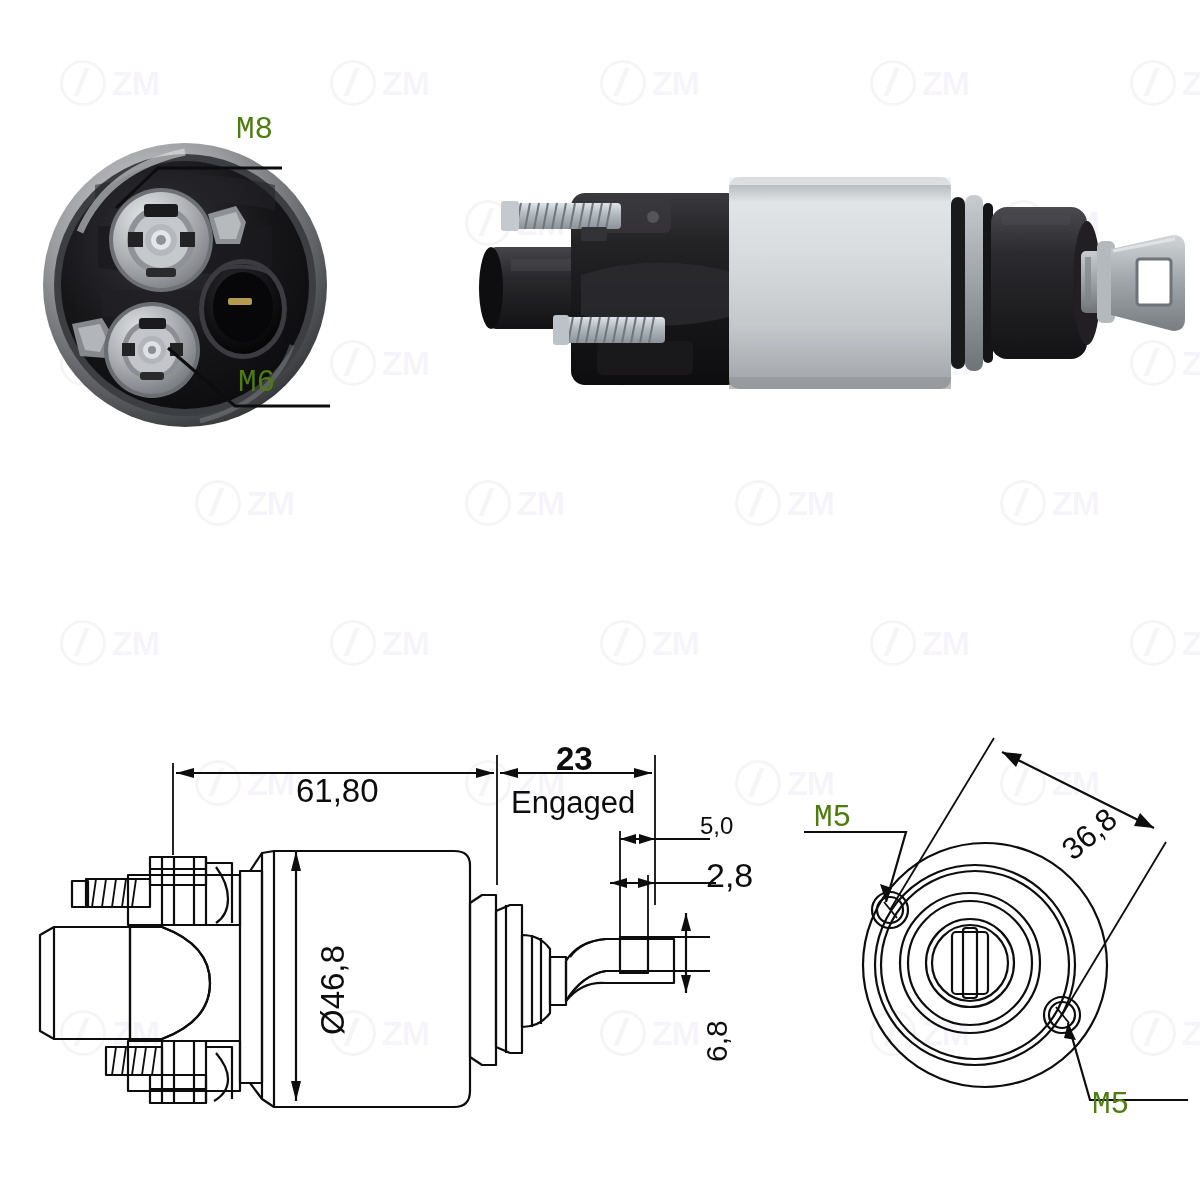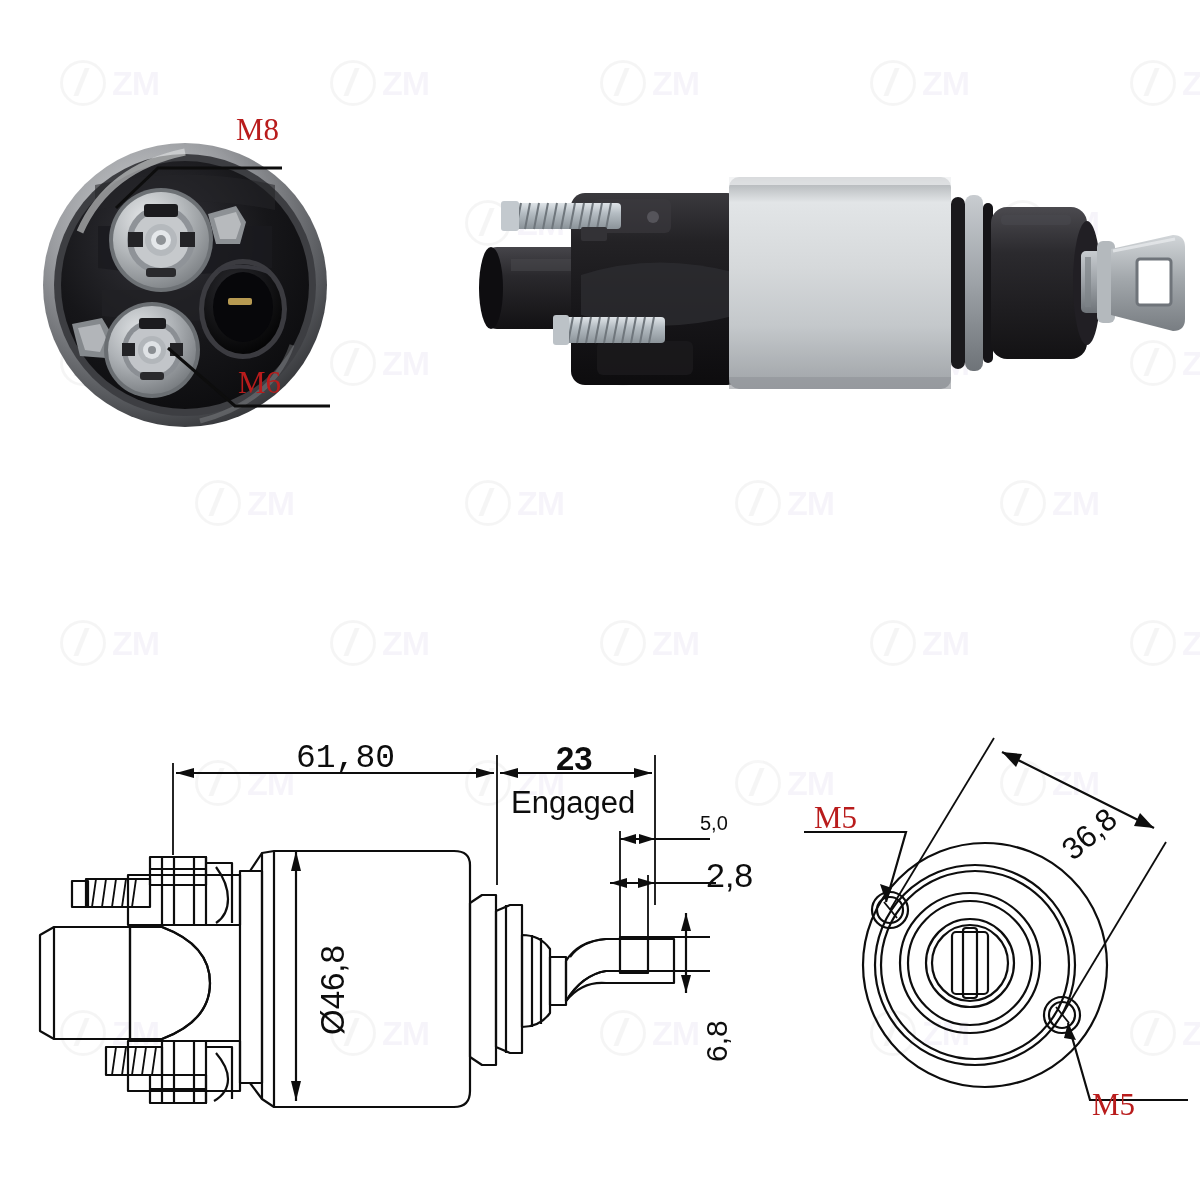--- a/index.html
+++ b/index.html
@@ -57,23 +57,23 @@
     font-size: 34px;
     letter-spacing: -1px;
     color: #4c1d95;
   }
   .photo, .drawing {
     position: absolute;
     z-index: 2;
   }
   .label-text {
     position: absolute;
-    font-family: Liberation Serif, serif;
+    font-family: Liberation Mono, monospace;
     font-size: 31px;
-    color: #b91c1c;
+    color: #4d7c0f;
     white-space: nowrap;
     z-index: 5;
   }
   .dim-text {
     position: absolute;
     font-family: "Liberation Sans", sans-serif;
     font-size: 29px;
     color: #0d0d0d;
     white-space: nowrap;
     z-index: 5;
@@ -565,25 +565,25 @@
       <g stroke-width="1.8">
         <line x1="106" y1="312" x2="102" y2="340"></line>
           <line x1="116" y1="312" x2="112" y2="340"></line>
         <line x1="126" y1="312" x2="122" y2="340"></line>
           <line x1="136" y1="312" x2="132" y2="340"></line>
         <line x1="146" y1="312" x2="142" y2="340"></line>
       </g>
     </g>
   </svg>
 
-  <div class="dim-text" style="left:296px; top:740px; font-size:33px;font-family:Liberation Mono, monospace;">61,80</div>
+  <div class="dim-text" style="left:296px; top:772px; font-size:33px;">61,80</div>
   <div class="dim-text" style="left:556px; top:740px; font-size:33px;font-weight:bold;">23</div>
   <div class="dim-text" style="left:511px; top:785px; font-size:31px;text-align:right;">Engaged</div>
   <div class="dim-text rot" style="left:314px; top:1035px; font-size:33px;">Ø46,8</div>
-  <div class="dim-text" style="left:700px; top:812px; font-size:20px;">5,0</div>
+  <div class="dim-text" style="left:700px; top:812px; font-size:24px;">5,0</div>
   <div class="dim-text" style="left:706px; top:856px; font-size:34px;">2,8</div>
   <div class="dim-text rot" style="left:700px; top:1062px; font-size:30px;">6,8</div>
 
   <svg class="drawing" style="left:790px; top:720px;" width="410" height="440">
     <g stroke="#0d0d0d" fill="none" stroke-width="2.2">
 
       <circle cx="195" cy="245" r="122"></circle>
 
       <circle cx="185" cy="245" r="100"></circle>
       <circle cx="185" cy="245" r="94"></circle>

